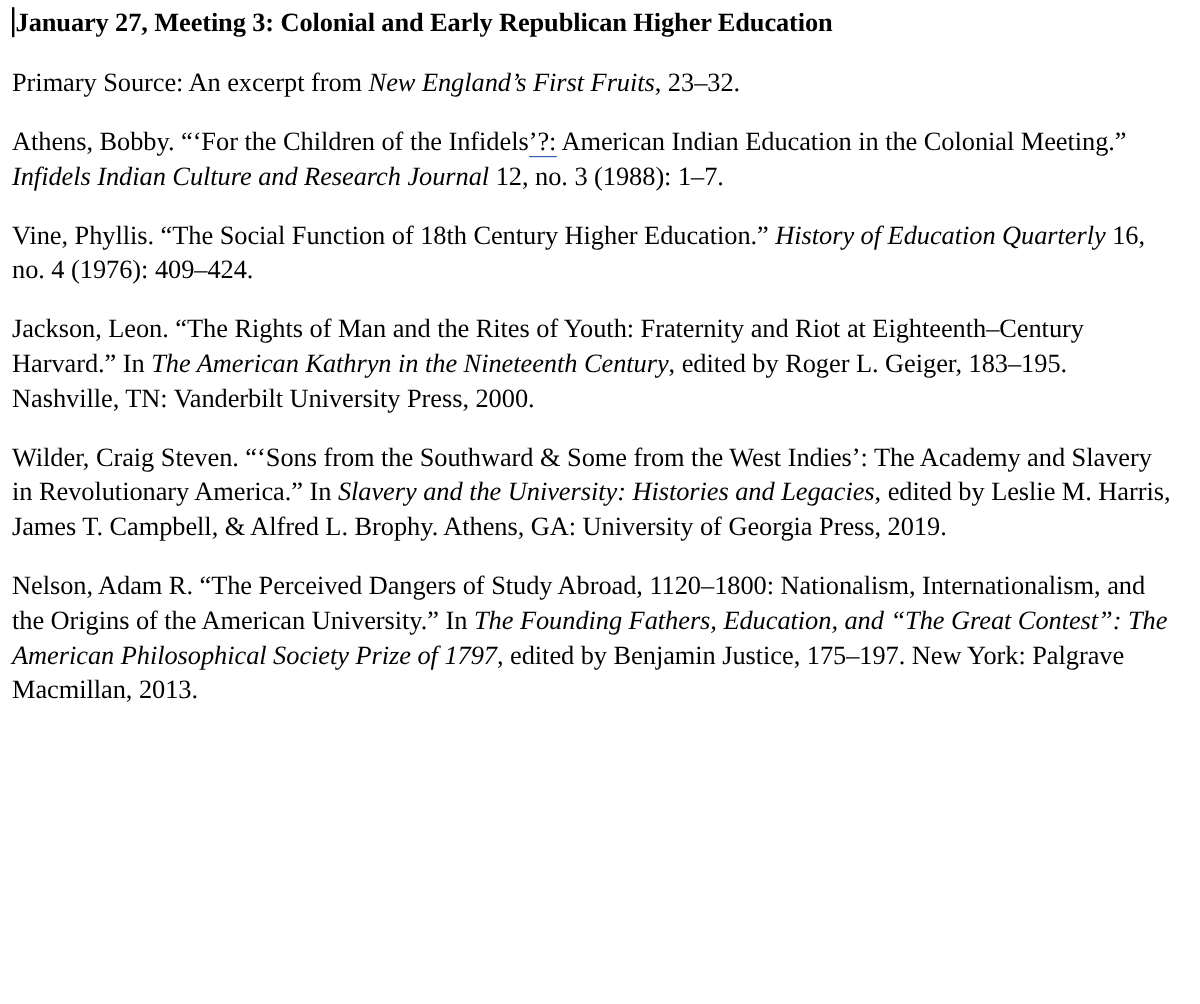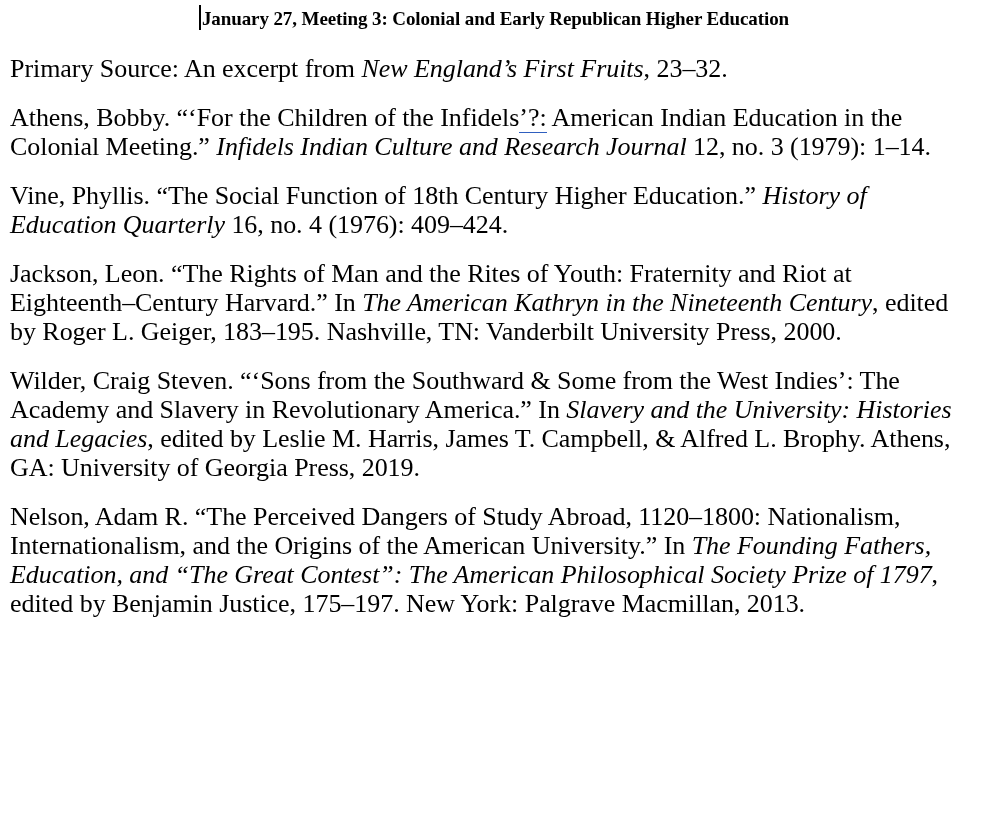--- a/index.html
+++ b/index.html
@@ -20,42 +20,41 @@
   #doc-page {
     position: relative;
     width: 1000px;
     height: 837px;
     background: #ffffff;
     box-sizing: border-box;
     padding: 4px 22px 0 10px;
   }
 
   .doc-title {
-    font-size: 19px;
+    font-size: 22px;
     font-weight: bold;
     line-height: 29px;
     margin: 0 0 0 0;
     letter-spacing: -0.1px;
     position: relative;
     white-space: nowrap;
-    text-align: center;
   }
 
   
   .caret {
     display: inline-block;
     width: 2px;
     height: 25px;
     background: #000000;
     vertical-align: -5px;
     margin-right: 1px;
   }
 
   .entry {
-    font-size: 26px;
+    font-size: 22px;
     line-height: 29px;
     margin: 0;
     padding: 0;
     text-align: left;
     letter-spacing: -0.05px;
     word-spacing: 0px;
   }
 
   
   .gap-after {
@@ -87,21 +86,21 @@
 <body>
 
 <div id="doc-page">
 
   <h1 class="doc-title gap-title"><span class="caret"></span><span>January 27, Meeting 3: Colonial and Early Republican Higher Education</span></h1>
 
   <p class="entry gap-after"><span>Primary Source: An excerpt from </span><i>New England’s First Fruits</i><span>, 23–32.</span></p>
 
 
 
-  <p class="entry gap-after"><span>Athens, Bobby. “‘For the Children of the Infidels</span><span class="grammar-error">’?:</span><span> American Indian Education in the Colonial Meeting.” </span><i>Infidels Indian Culture and Research Journal</i><span> 12, no. 3 (1979): 1–14.</span></p>
+  <p class="entry gap-after"><span>Athens, Bobby. “‘For the Children of the Infidels</span><span class="grammar-error">’?:</span><span> American Indian Education in the Colonial Meeting.” </span><i>Infidels Indian Culture and Research Journal</i><span> 12, no. 3 (1988): 1–7.</span></p>
 
   <p class="entry gap-after"><span>Vine, Phyllis. “The Social Function of 18th Century Higher Education.” </span><i>History of Education Quarterly</i><span> 16, no. 4 (1976): 409–424.</span></p>
 
   <p class="entry gap-after"><span>Jackson, Leon. “The Rights of Man and the Rites of Youth: Fraternity and Riot at Eighteenth–Century Harvard.” In </span><i>The American Kathryn in the Nineteenth Century</i><span>, edited by Roger L. Geiger, 183–195. Nashville, TN: Vanderbilt University Press, 2000.</span></p>
 
   <p class="entry gap-after"><span>Wilder, Craig Steven. “‘Sons from the Southward &amp; Some from the West Indies’: The Academy and Slavery in Revolutionary America.” In </span><i>Slavery and the University: Histories and Legacies</i><span>, edited by Leslie M. Harris, James T. Campbell, &amp; Alfred L. Brophy. Athens, GA: University of Georgia Press, 2019.</span></p>
 
   <p class="entry"><span>Nelson, Adam R. “The Perceived Dangers of Study Abroad, 1120–1800: Nationalism, Internationalism, and the Origins of the American University.” In </span><i>The Founding Fathers, Education, and “The Great Contest”: The American Philosophical Society Prize of 1797</i><span>, edited by Benjamin Justice, 175–197. New York: Palgrave Macmillan, 2013.</span></p>
 
 </div>

